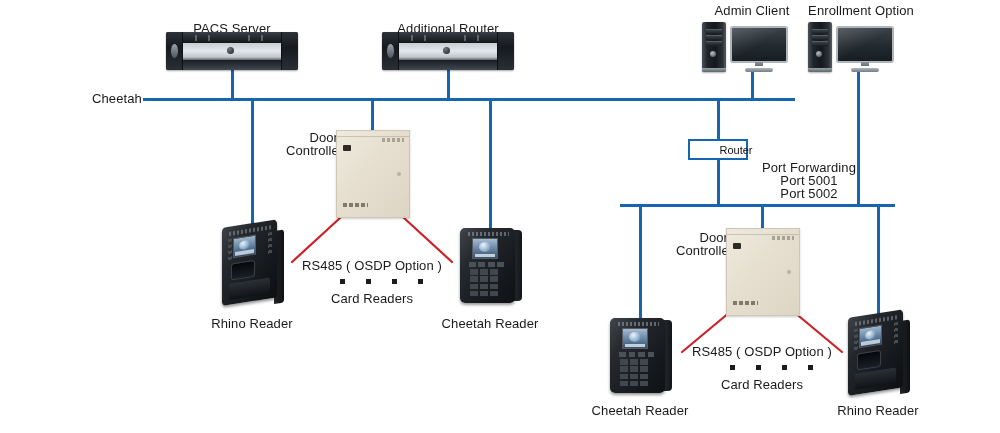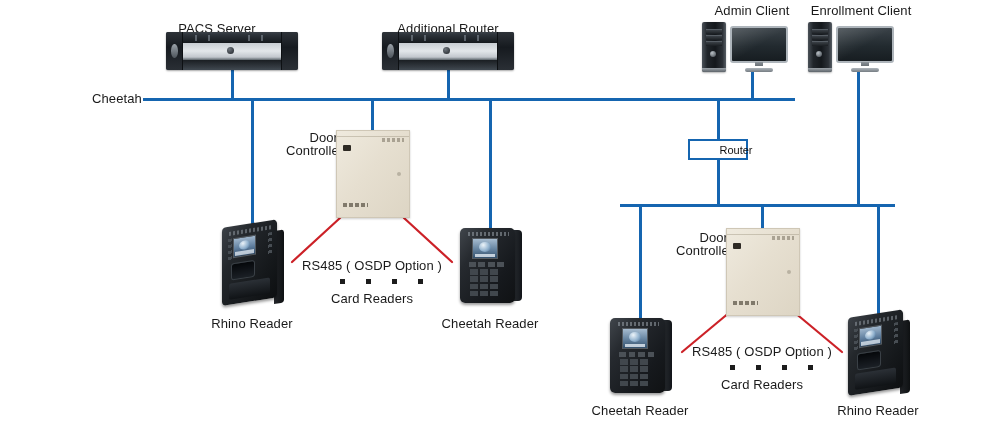--- a/index.html
+++ b/index.html
@@ -320,21 +320,21 @@
     <g stroke="#cc2127" stroke-width="2.2" fill="none" stroke-linecap="round">
       <line x1="340" y1="218" x2="292" y2="262"></line>
       <line x1="404" y1="218" x2="452" y2="262"></line>
       <line x1="730" y1="312" x2="682" y2="352"></line>
       <line x1="794" y1="312" x2="842" y2="352"></line>
     </g>
   </svg>
 
   <div class="lbl" style="left:92px; top:92px; width:52px; text-align:left;">Cheetah</div>
 
-  <div class="lbl" style="left:157px; top:22px; width:120px;">PACS Server</div>
+  <div class="lbl" style="left:172px; top:22px; width:120px;">PACS Server</div>
   <div class="server" style="left:166px; top:32px; width:132px; height:38px;">
     <div class="topstrip"></div>
     <div class="botstrip"></div>
     <div class="bezel-l"></div>
     <div class="bezel-r"></div>
     <div class="handle"></div>
     <div class="logo"></div>
     <div class="vent" style="left:22%"></div>
     <div class="vent" style="left:32%"></div>
     <div class="vent" style="left:62%"></div>
@@ -362,38 +362,43 @@
     <div class="bay" style="top:38%"></div>
     <div class="pwr" style="top:57%"></div>
     <div class="base"></div>
   </div>
   <div class="monitor" style="left:730px; top:26px; width:58px; height:46px;">
     <div class="screen"></div>
     <div class="neck"></div>
     <div class="foot"></div>
   </div>
 
-  <div class="lbl" style="left:798px; top:4px; width:126px;">Enrollment Client</div>
+  <div class="lbl" style="left:798px; top:4px; width:126px;">Enrollment Option</div>
   <div class="tower" style="left:808px; top:22px; width:24px; height:50px;">
     <div class="bay" style="top:14%"></div>
     <div class="bay" style="top:26%"></div>
     <div class="bay" style="top:38%"></div>
     <div class="pwr" style="top:57%"></div>
     <div class="base"></div>
   </div>
   <div class="monitor" style="left:836px; top:26px; width:58px; height:46px;">
     <div class="screen"></div>
     <div class="neck"></div>
     <div class="foot"></div>
   </div>
 
   <div class="router-box" style="left:688px; top:139px; width:60px; height:21px;">
     <span>Router</span>
   </div>
 
+  <div class="lbl multi" style="left:754px; top:161px; width:110px; text-align:center;">
+    <div>Port Forwarding</div>
+    <div>Port 5001</div>
+    <div>Port 5002</div>
+  </div>
 
   <div class="lbl multi right" style="left:286px; top:131px; width:52px;">
     <div>Door</div>
     <div>Controller</div>
   </div>
   <div class="ctrl" style="left:336px; top:130px; width:72px; height:86px;">
     <div class="seam"></div>
     <div class="brand"></div>
     <div class="knockout"></div>
     <div class="led"></div>

